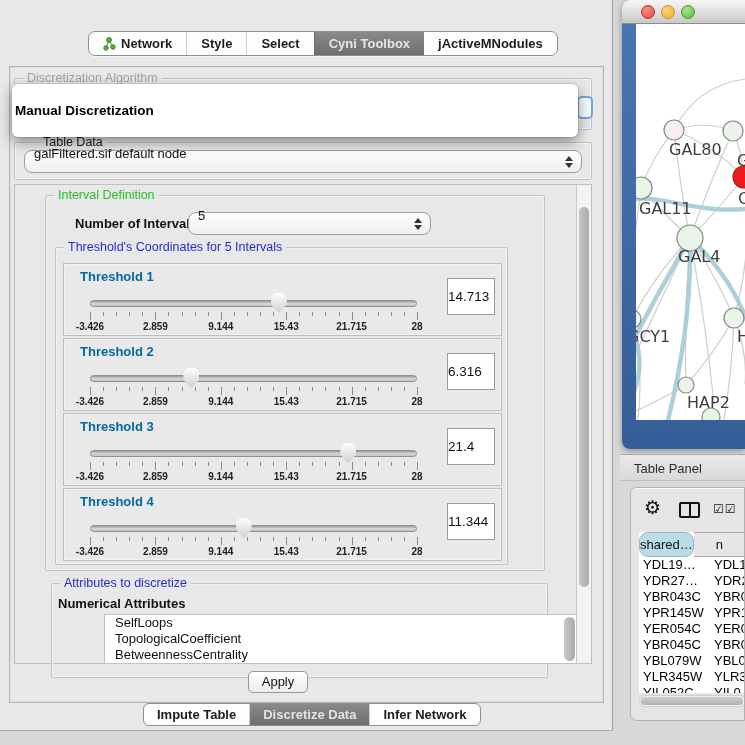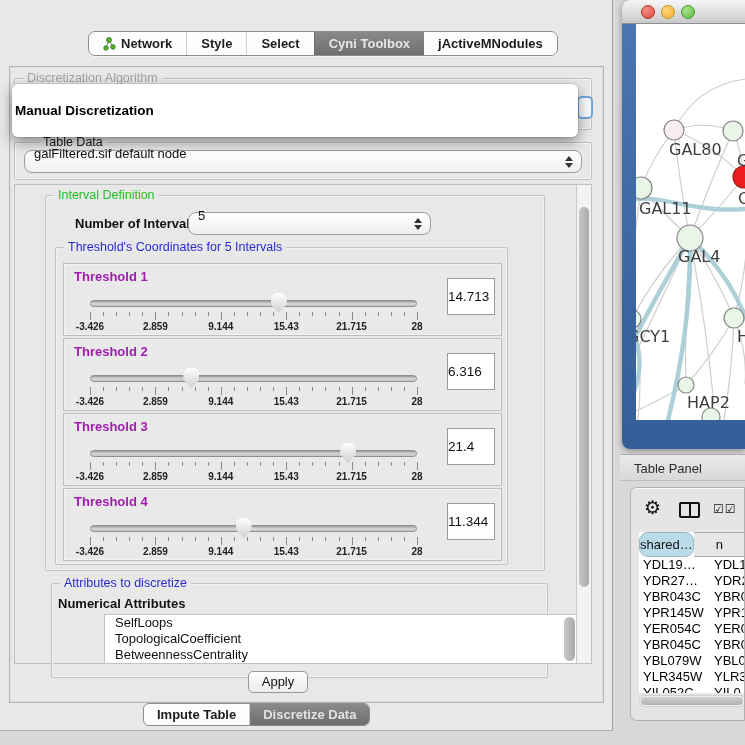--- a/index.html
+++ b/index.html
@@ -66,21 +66,21 @@
   .scroll-region { position:absolute; left:14px; top:184px; width:578px; height:480px;
         border:1px solid #c0c0c0; background:#e8e8e8; }
   .vscroll { position:absolute; right:0; top:0; width:15px; height:100%;
         background:#f3f3f3; border-left:1px solid #c9c9c9; }
   .vthumb { position:absolute; left:2px; width:10px; border-radius:5px;
         background:linear-gradient(90deg,#c6c6c6,#ababab); }
 
   
   .th-panel { position:absolute; left:48px; width:439px; height:73px;
         border:1px solid #bdbdbd; background:#e9e9e9; box-shadow:inset 0 0 0 1px #f1f1f1; }
-  .th-label { position:absolute; left:10px; top:5px; font-size:13px; font-weight:bold; color:#a21caf; }
+  .th-label { position:absolute; left:16px; top:5px; font-size:13px; font-weight:bold; color:#0369a1; }
   .slider { position:absolute; left:26px; top:32px; width:327px; height:38px; }
   .track { position:absolute; left:0; top:4px; width:100%; height:7px; border-radius:4px;
         border:1px solid #8f8f8f; background:linear-gradient(#9a9a9a,#d8d8d8 55%,#c2c2c2); }
   .thumb { position:absolute; top:-3px; width:16px; height:20px;
         background:linear-gradient(#fefefe,#cfcfcf);
         clip-path:polygon(0% 32%, 10% 10%, 28% 0%, 72% 0%, 90% 10%, 100% 32%, 100% 58%, 50% 100%, 0% 58%);
         filter:drop-shadow(0 0 1px #777); }
   .ticks { position:absolute; left:0; top:16px; width:100%; height:8px; }
   .tick { position:absolute; top:0; width:1px; background:#8a8a8a; }
   .tick-labels { position:absolute; left:0; top:25px; width:100%; height:12px; }
@@ -407,20 +407,23 @@
 
     <div class="btn" style="left:248px; top:671px; width:60px; height:22px; line-height:20px;">Apply</div>
 
     <div class="bottombar">
       <div class="btab">
           <span>Impute Table</span>
         </div>
       <div class="btab active">
           <span>Discretize Data</span>
         </div>
+      <div class="btab">
+          <span>Infer Network</span>
+        </div>
     </div>
   </div>
 
   <div class="net-win">
     <div class="net-titlebar">
       <span class="light" style="left:19px; background:radial-gradient(circle at 35% 30%, #f98f85, #dd4a3c); border:1px solid #b13a30;"></span>
       <span class="light" style="left:39px; background:radial-gradient(circle at 35% 30%, #fdd67d, #f0ac2d); border:1px solid #c9912a;"></span>
       <span class="light" style="left:59px; background:radial-gradient(circle at 35% 30%, #a8e58a, #5cb842); border:1px solid #51953c;"></span>
     </div>
     <div class="net-canvas">

